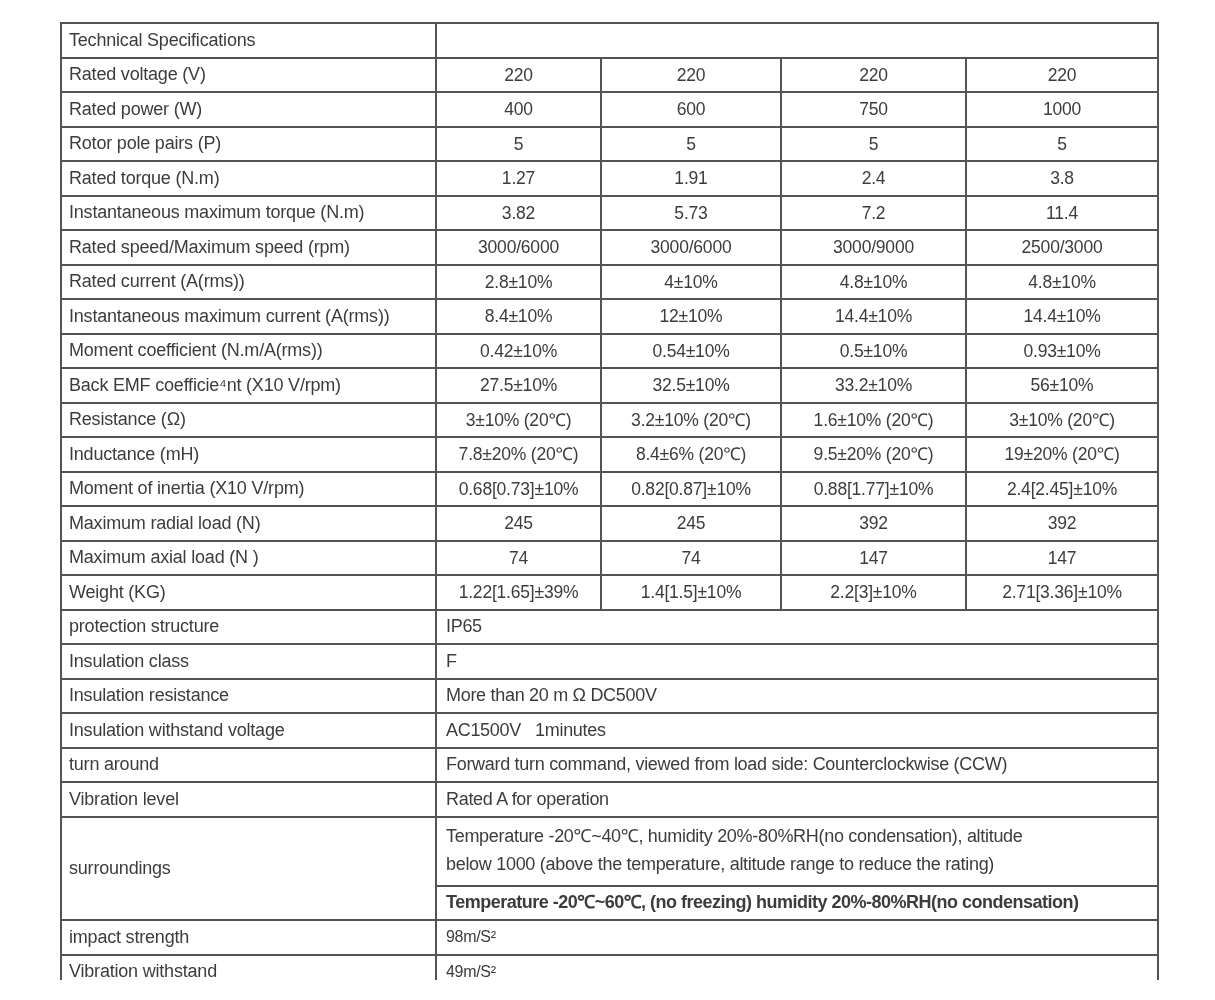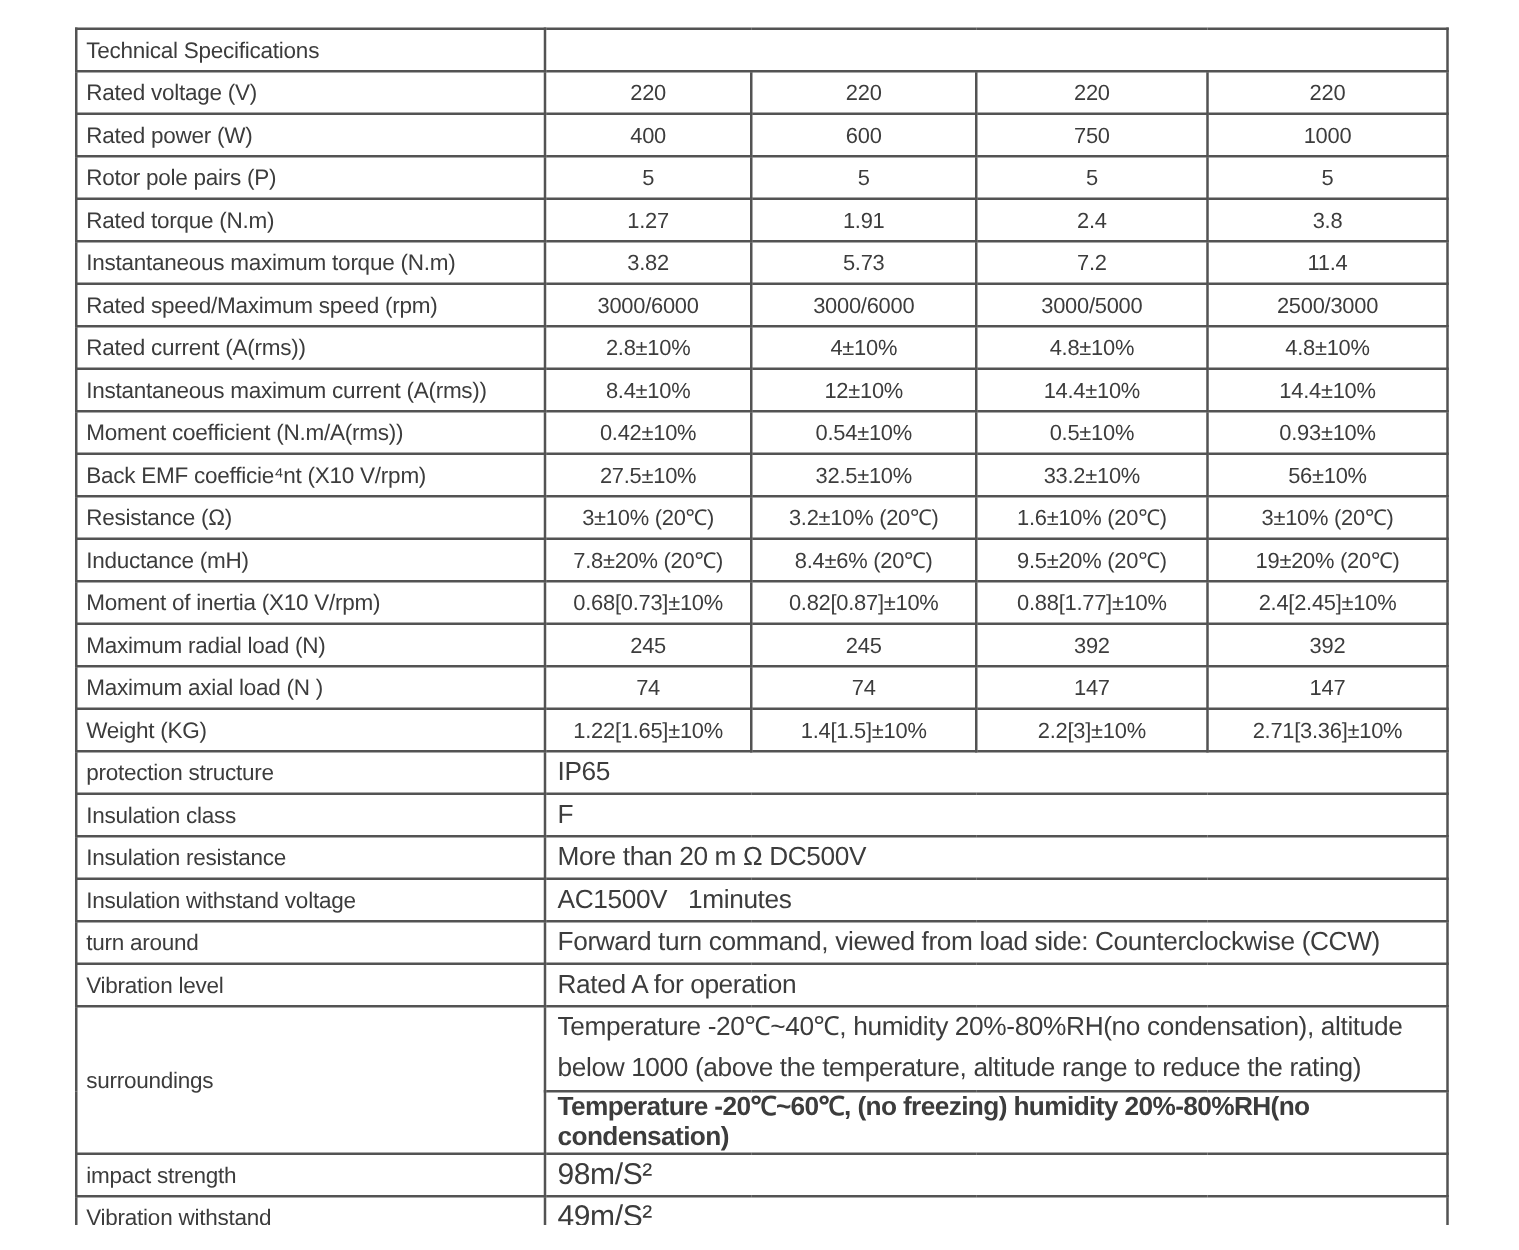--- a/index.html
+++ b/index.html
@@ -45,25 +45,25 @@
     letter-spacing: -0.2px;
   }
   td.value-cell {
     text-align: center;
     padding: 0 2px;
     letter-spacing: -0.2px;
   }
   td.wide-cell {
     text-align: left;
     padding-left: 9px;
-    font-size: 21px;
+    font-size: 18px;
     letter-spacing: -0.3px;
   }
   td.footer-value {
-    font-size: 24px;
+    font-size: 16px;
   }
   td.multiline {
     white-space: pre-line;
     height: 68px;
     line-height: 1.55;
   }
   tr.surroundings-row-2 td.wide-cell {
     letter-spacing: -0.5px;
     font-weight: bold;
   }
@@ -118,21 +118,21 @@
         <td class="label-cell">Instantaneous maximum torque (N.m)</td>
         <td class="value-cell">3.82</td>
         <td class="value-cell">5.73</td>
         <td class="value-cell">7.2</td>
         <td class="value-cell">11.4</td>
       </tr>
       <tr>
         <td class="label-cell">Rated speed/Maximum speed (rpm)</td>
         <td class="value-cell">3000/6000</td>
         <td class="value-cell">3000/6000</td>
-        <td class="value-cell">3000/5000</td>
+        <td class="value-cell">3000/9000</td>
         <td class="value-cell">2500/3000</td>
       </tr>
       <tr>
         <td class="label-cell">Rated current (A(rms))</td>
         <td class="value-cell">2.8±10%</td>
         <td class="value-cell">4±10%</td>
         <td class="value-cell">4.8±10%</td>
         <td class="value-cell">4.8±10%</td>
       </tr>
       <tr>
@@ -186,21 +186,21 @@
       </tr>
       <tr>
         <td class="label-cell">Maximum axial load (N )</td>
         <td class="value-cell">74</td>
         <td class="value-cell">74</td>
         <td class="value-cell">147</td>
         <td class="value-cell">147</td>
       </tr>
       <tr>
         <td class="label-cell">Weight (KG)</td>
-        <td class="value-cell">1.22[1.65]±10%</td>
+        <td class="value-cell">1.22[1.65]±39%</td>
         <td class="value-cell">1.4[1.5]±10%</td>
         <td class="value-cell">2.2[3]±10%</td>
         <td class="value-cell">2.71[3.36]±10%</td>
       </tr>
 
       <tr>
         <td class="label-cell">protection structure</td>
         <td colspan="4" class="wide-cell">IP65</td>
       </tr>
       <tr>

